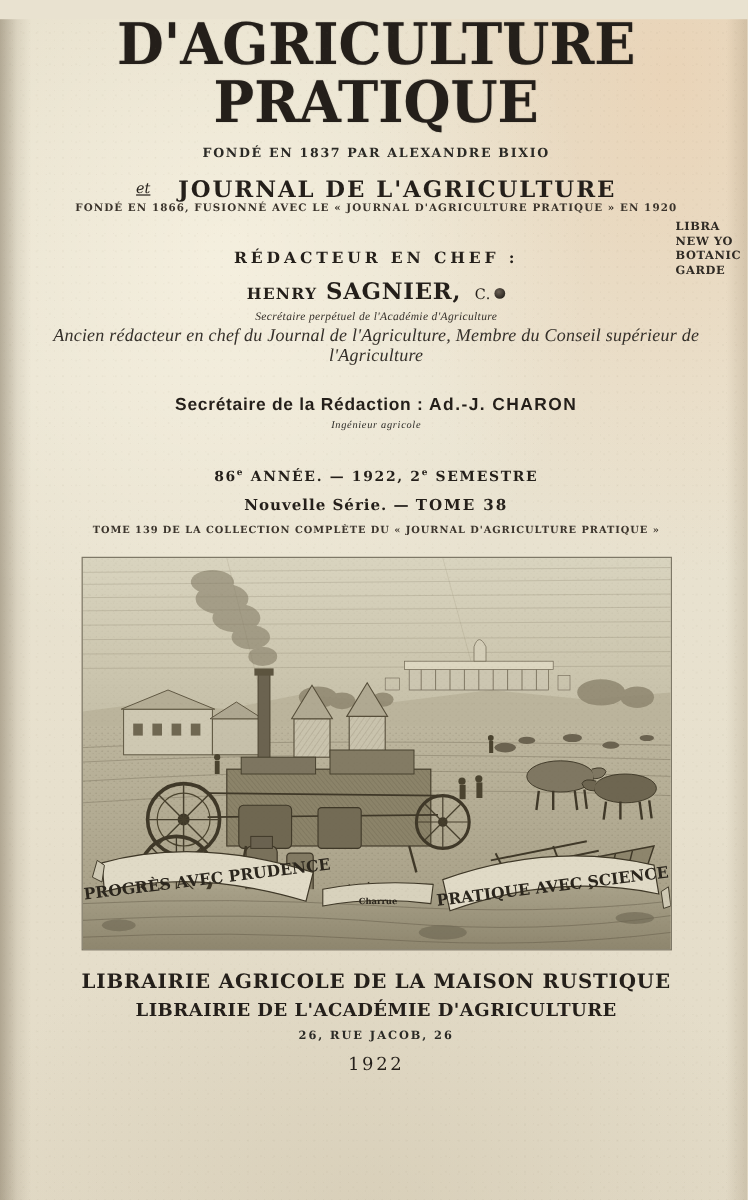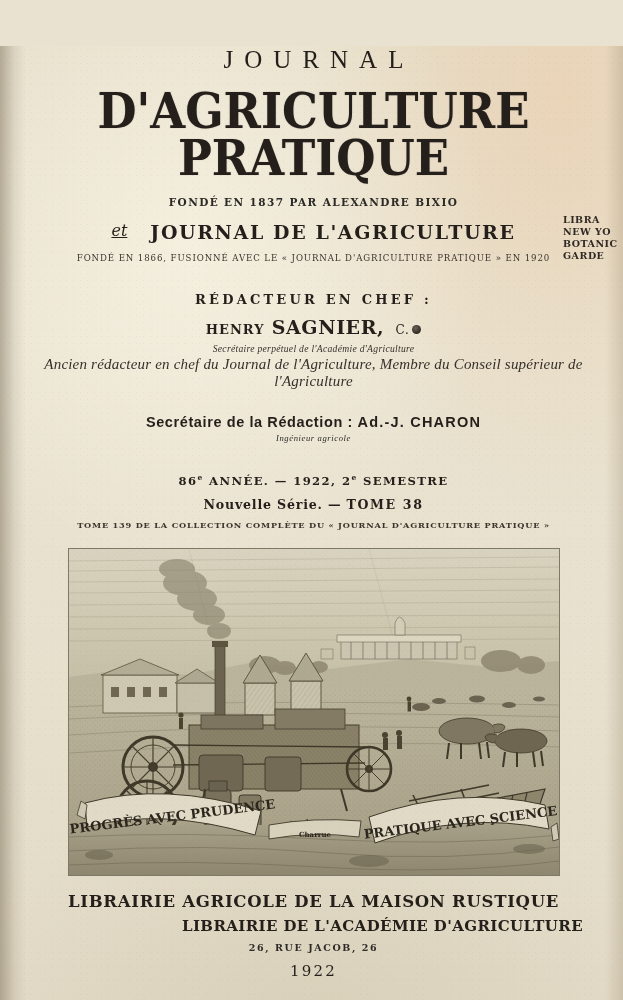--- a/index.html
+++ b/index.html
@@ -94,35 +94,35 @@
 
   .t-and-row {
     margin-top: 13px;
     font-family: "DejaVu Serif", serif;
     font-weight: 700;
     font-size: 19px;
     letter-spacing: 1.6px;
     white-space: nowrap;
   }
   .t-and-row .amp {
-    font-size: 16px;
+    font-size: 12px;
     font-weight: 400;
     font-style: italic;
     letter-spacing: 0;
     position: relative;
     top: -3px;
     margin-right: 23px;
     text-decoration: underline;
   }
 
   .t-merged {
-    margin-top: 10px;
+    margin-top: 0;
     font-family: "DejaVu Serif", serif;
     font-size: 8.6px;
-    font-weight: 400;
+    font-weight: 700;
     letter-spacing: .9px;
     color: #3a332b;
   }
 
   .t-redac {
     margin-top: 29px;
     font-family: "DejaVu Serif", serif;
     font-size: 13px;
     font-weight: 700;
     letter-spacing: 3.2px;
@@ -257,21 +257,20 @@
     font-size: 16.5px;
     font-weight: 700;
     letter-spacing: .7px;
   }
   .t-pub2 {
     margin-top: 6px;
     font-family: "DejaVu Serif", serif;
     font-size: 15px;
     font-weight: 700;
     letter-spacing: .4px;
-    text-align: right;
   }
   .t-addr {
     margin-top: 7px;
     font-family: "DejaVu Serif", serif;
     font-size: 9.5px;
     font-weight: 700;
     letter-spacing: 1.6px;
   }
   .t-date {
     margin-top: 9px;
@@ -291,21 +290,20 @@
 
   <div class="stamp">
     <div>LIBRA</div>
     <div>NEW YO</div>
     <div>BOTANIC</div>
     <div>GARDE</div>
   </div>
 
   <div class="content">
 
-    <div class="t-journal ink">JOURNAL</div>
 
     <div class="t-main ink">D'AGRICULTURE PRATIQUE</div>
 
     <div class="t-founded">FONDÉ EN 1837 PAR ALEXANDRE BIXIO</div>
 
     <div class="t-and-row ink">
       <span class="amp">et</span><span>JOURNAL DE L'AGRICULTURE</span>
     </div>
 
     <div class="t-merged">FONDÉ EN 1866, FUSIONNÉ AVEC LE « JOURNAL D'AGRICULTURE PRATIQUE » EN 1920</div>

